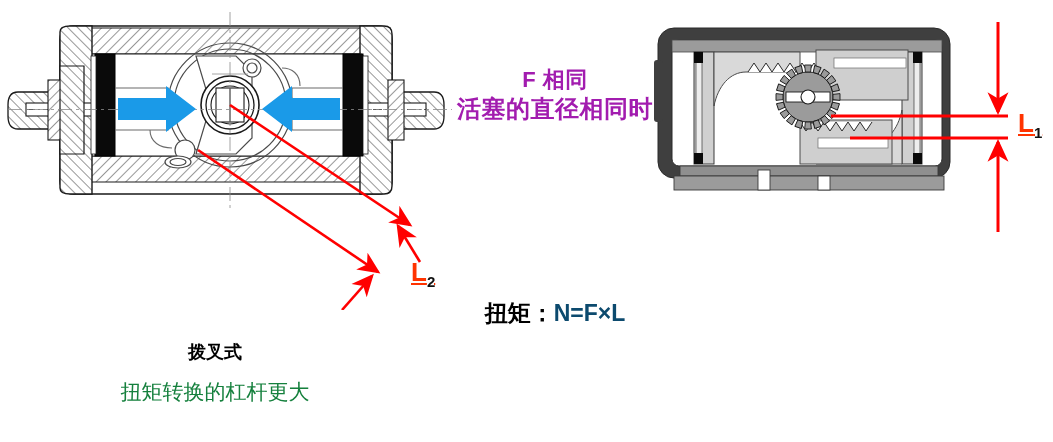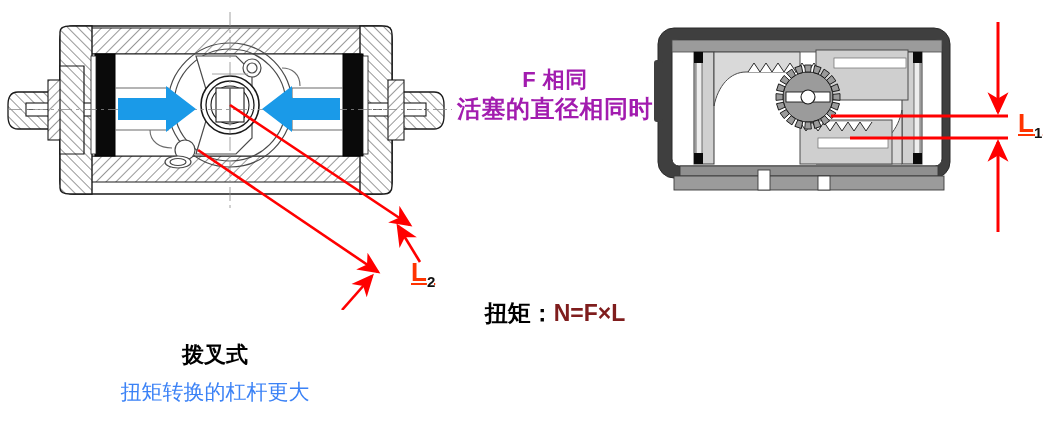--- a/index.html
+++ b/index.html
@@ -15,27 +15,27 @@
     text-align:center;color:#a21caf;font-weight:bold;line-height:1.28;
   }
   .center-note .l1{font-size:22px;letter-spacing:.5px;}
   .center-note .l2{font-size:24px;letter-spacing:.5px;}
 
   .formula{
     position:absolute;left:420px;top:298px;width:270px;
     text-align:center;font-size:23px;font-weight:bold;white-space:nowrap;
   }
   .formula .blk{color:#000000;margin-top:28px;}
-  .formula .red{color:#7f1d1d;}
+  .formula .red{color:#0c4a6e;}
 
   .cap-title{
-    position:absolute;text-align:center;font-size:22px;font-weight:bold;color:#000;
+    position:absolute;text-align:center;font-size:18px;font-weight:bold;color:#000;
   }
   .cap-sub{
-    position:absolute;text-align:center;font-size:21px;color:#3b82f6;
+    position:absolute;text-align:center;font-size:21px;color:#15803d;
   }
   #cap-left-title{left:90px;top:340px;width:250px;}
   #cap-left-sub{left:40px;top:378px;width:350px;}
   #cap-right-title{left:660px;top:340px;width:250px;}
   #cap-right-sub{left:570px;top:378px;width:440px;}
 
   .lbl-L{
     position:absolute;font-size:26px;font-weight:600;color:#ff3300;
     font-family:"Liberation Sans","DejaVu Sans",sans-serif;
     text-decoration:underline;

